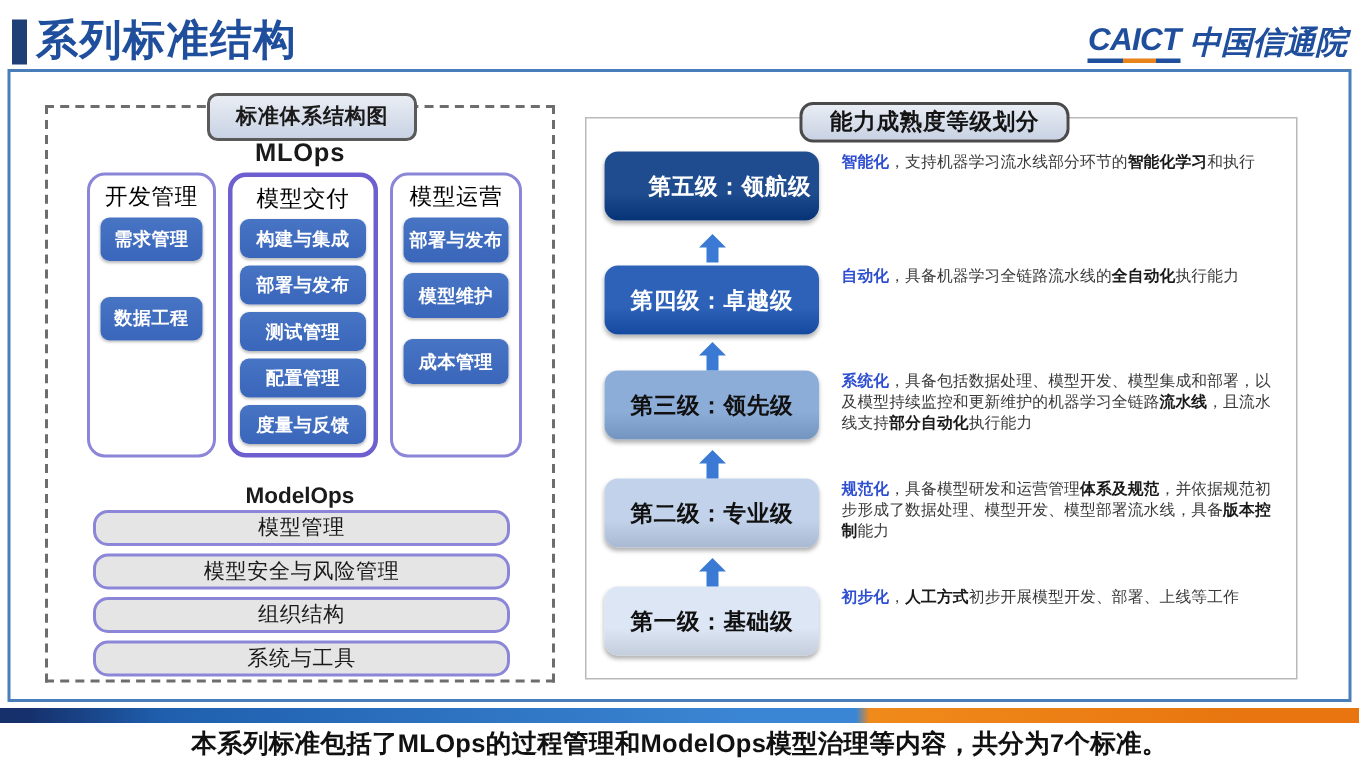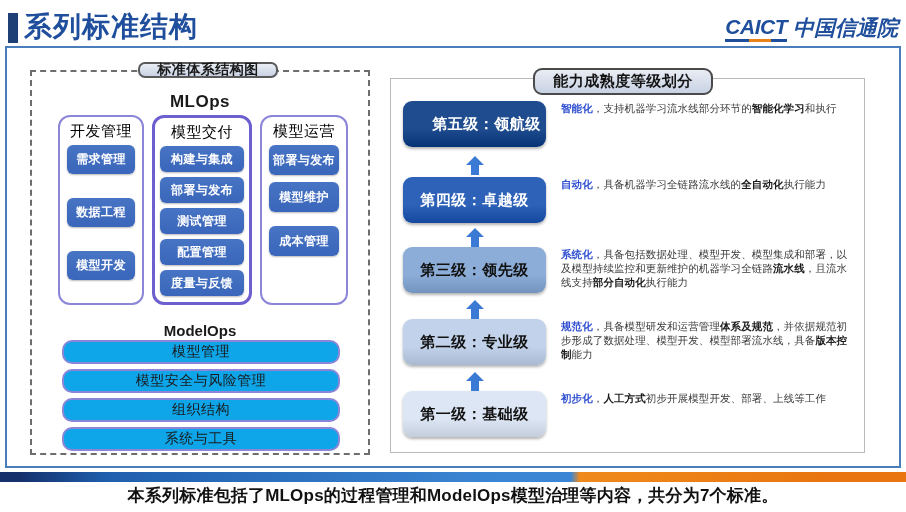--- a/index.html
+++ b/index.html
@@ -47,21 +47,21 @@
     position:absolute; left:5px; top:46px; width:896px; height:422px;
     border:2px solid #4a7ebb; background:#ffffff;
   }
 
   
   #left-panel {
     position:absolute; left:30px; top:70px; width:340px; height:385px;
     border:2px dashed #6d6d6d; background:#fff;
   }
   #left-badge {
-    position:absolute; left:138px; top:62px; width:140px; height:16px;
+    position:absolute; left:138px; top:62px; width:140px; height:32px;
     border:2px solid #5a5a5a; border-radius:7px;
     background:linear-gradient(to bottom,#e9edf4 0%, #c9d3e4 100%);
     color:#1a1a1a; font-size:14px; font-weight:bold;
     display:flex; align-items:center; justify-content:center;
     z-index:5; letter-spacing:0.5px;
   }
   #mlops-label {
     position:absolute; left:30px; top:92px; width:340px;
     text-align:center; font-size:17px; font-weight:bold; color:#1a1a1a;
     letter-spacing:0.5px;
@@ -100,21 +100,21 @@
 
   #modelops-label {
     position:absolute; left:30px; top:322px; width:340px;
     text-align:center; font-size:15px; font-weight:bold; color:#1a1a1a;
   }
   #modelops-list {
     position:absolute; left:62px; top:340px; width:278px;
   }
   .mo-row {
     height:24px; margin-bottom:5px;
-    border:2px solid #8b86d8; border-radius:10px; background:#0ea5e9;
+    border:2px solid #8b86d8; border-radius:10px; background:#e5e5e5;
     display:flex; align-items:center; justify-content:center;
     font-size:14px; color:#1a1a1a; letter-spacing:0.5px;
   }
 
   
   #right-panel {
     position:absolute; left:390px; top:78px; width:475px; height:375px;
     border:1px solid #b9b9b9; background:#ffffff;
   }
   #right-badge {
@@ -181,21 +181,20 @@
 <div id="left-badge">标准体系结构图</div>
 <div id="mlops-label">MLOps</div>
 
 <div class="ops-col" id="col-dev">
   <div class="ops-col-title">开发管理</div>
   <div class="ops-items">
     <div class="ops-chip">需求管理</div>
     <div class="gap"></div>
     <div class="ops-chip">数据工程</div>
     <div class="gap"></div>
-    <div class="ops-chip">模型开发</div>
   </div>
 </div>
 
 <div class="ops-col emph" id="col-deliver">
   <div class="ops-col-title">模型交付</div>
   <div class="ops-items">
     <div class="ops-chip">构建与集成</div>
     <div class="gap"></div>
     <div class="ops-chip">部署与发布</div>
     <div class="gap"></div>

